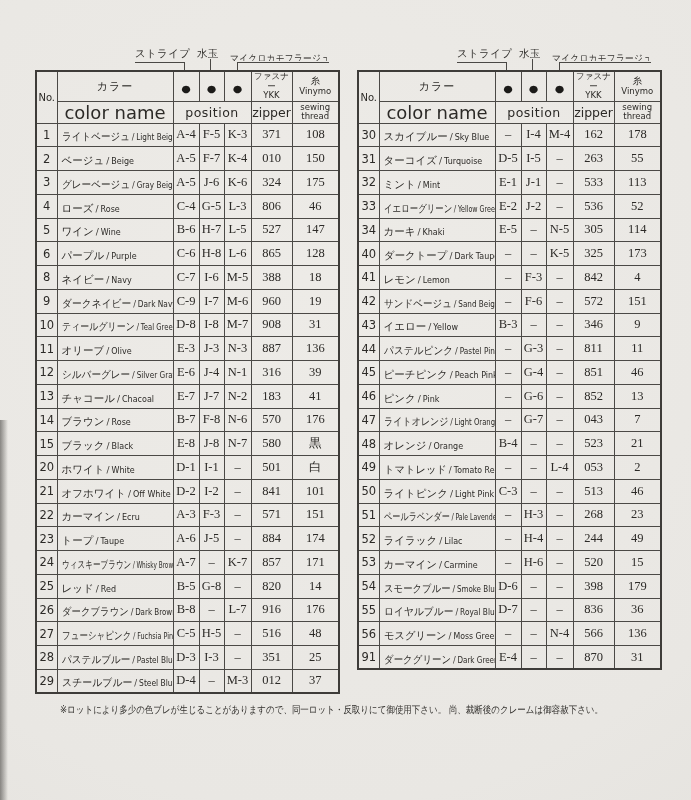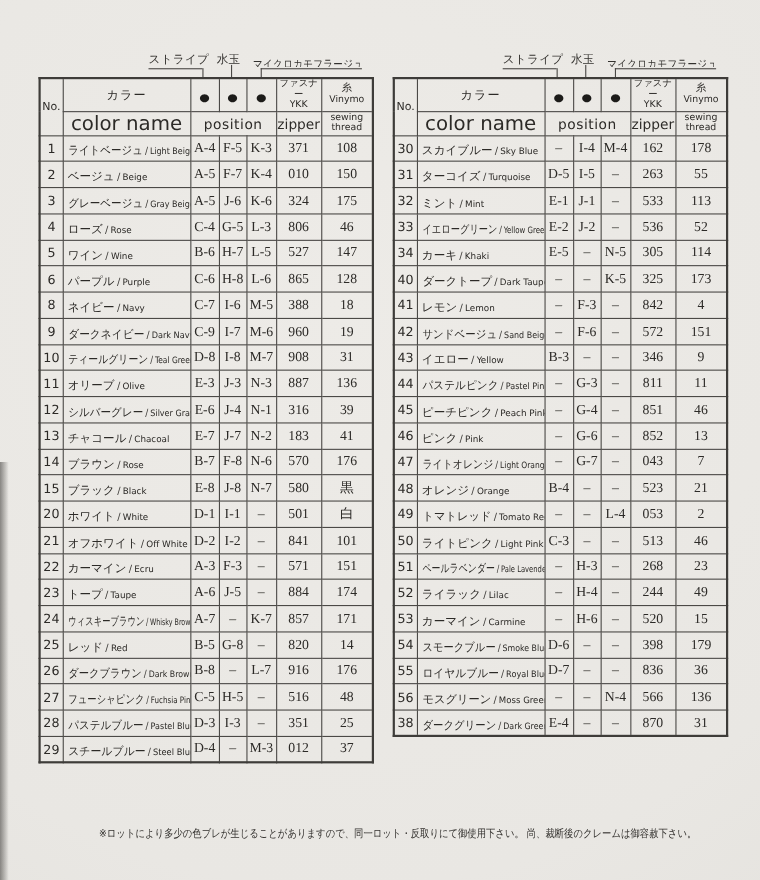--- a/index.html
+++ b/index.html
@@ -42,21 +42,21 @@
   td.c-no{ text-align:center; font-size:11.5px; }
   td.c-name{ vertical-align:middle; }
   .clip{ width:100%; overflow:hidden; padding-left:4px; box-sizing:border-box; }
   .fit{ display:inline-block; white-space:nowrap; transform-origin:0 50%; }
   .c-name .ja{ font-size:10.5px; }
   .c-name .sep{ font-size:9px; margin:0 2px; color:#3a3835; }
   .c-name .en{ font-size:8px; }
   td.c-pos, td.c-zip, td.c-thr{
     text-align:center; font-family:"Liberation Serif","DejaVu Serif",serif; font-size:12.5px;
   }
-  .footnote{ position:absolute; left:90px; top:703px; width:543px; height:16px; overflow:hidden; font-size:10px; color:#33312e;margin-top:48px; }
+  .footnote{ position:absolute; left:60px; top:703px; width:543px; height:16px; overflow:hidden; font-size:10px; color:#33312e; }
 </style>
 </head>
 <body>
 
 <div class="page">
   <div class="edge-shadow"></div>
 
   <div class="tbl-block left">
     <span class="legend-label" style="left:100px;">ストライプ</span>
     <span class="legend-label" style="left:162px;">水玉</span>
@@ -702,21 +702,21 @@
               <div class="clip"><span class="fit" style="transform: scaleX(0.974576);"><span class="ja">モスグリーン</span><span class="sep">/</span><span class="en">Moss Green</span></span></div>
             </td>
             <td class="c-pos">–</td>
             <td class="c-pos">–</td>
             <td class="c-pos">N-4</td>
             <td class="c-zip">566</td>
             <td class="c-thr">136</td>
           </tr>
 
           <tr>
-            <td class="c-no">38</td>
+            <td class="c-no">91</td>
             <td class="c-name">
               <div class="clip"><span class="fit" style="transform: scaleX(0.898438);"><span class="ja">ダークグリーン</span><span class="sep">/</span><span class="en">Dark Green</span></span></div>
             </td>
             <td class="c-pos">E-4</td>
             <td class="c-pos">–</td>
             <td class="c-pos">–</td>
             <td class="c-zip">870</td>
             <td class="c-thr">31</td>
           </tr>
         </tbody>

